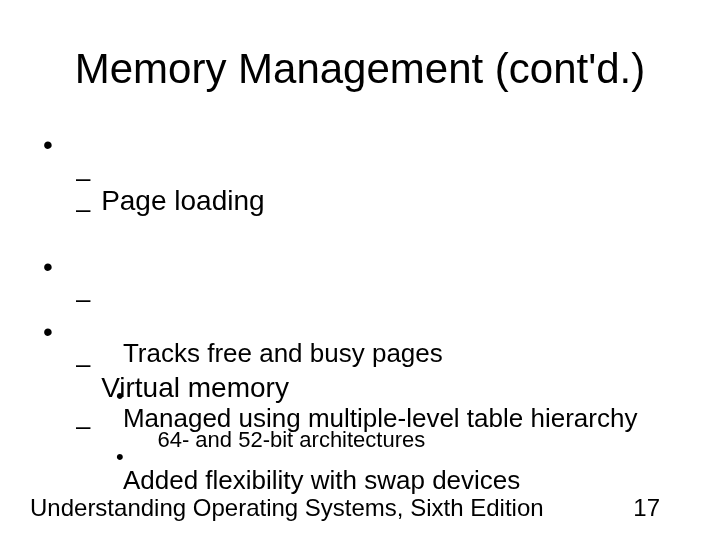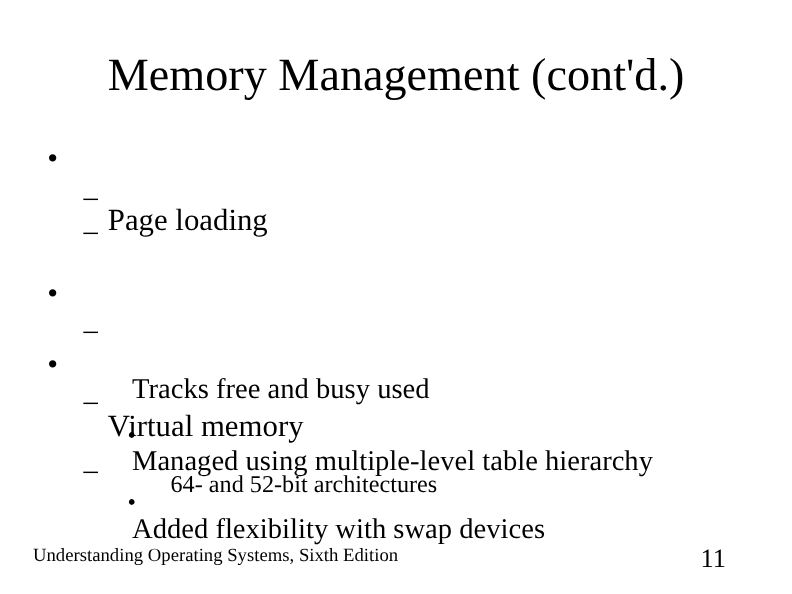--- a/index.html
+++ b/index.html
@@ -2,21 +2,21 @@
 <html><head>
 <meta charset="utf-8">
 <style>
   html, body { margin: 0; padding: 0; background: #ffffff; }
   .slide {
     position: relative;
     width: 720px;
     height: 540px;
     background: #ffffff;
     color: #000000;
-    font-family: Liberation Serif, serif;
+    font-family: Liberation Sans, sans-serif;
     overflow: hidden;
   }
   .title {
     position: absolute;
     top: 48px;
     left: 0;
     width: 100%;
     margin: 0;
     text-align: center;
     font-size: 42px;
@@ -30,21 +30,21 @@
   .l1 { left: 70px; font-size: 28px; line-height: 28px; }
   .l1 .bullet { left: -27px; font-size: 28px; }
   .l2 { left: 94px; font-size: 26px; line-height: 27px; max-width: 600px; }
   .l2 .bullet { left: -18px; font-size: 26px; }
   .l3 { left: 133px; font-size: 22px; line-height: 22px; }
   .l3 .bullet { left: -17px; font-size: 22px; }
   .footer-title {
     position: absolute;
     left: 30px;
     top: 496px;
-    font-size: 17px;
+    font-size: 24px;
     line-height: 1;
     white-space: nowrap;
   }
   .footer-page {
     position: absolute;
     right: 60px;
     top: 496px;
     font-size: 24px;
     line-height: 1;
     text-align: right;
@@ -69,21 +69,21 @@
   <div class="item l2" style="top:196px">
     <span class="bullet">–</span>
   </div>
 
   <div class="item l1" style="top:253px">
     <span class="bullet">•</span>
   </div>
 
   <div class="item l2" style="top:286px">
     <span class="bullet">–</span>
-    <span class="btxt">Tracks free and busy used</span>
+    <span class="btxt">Tracks free and busy pages</span>
   </div>
 
   <div class="item l1" style="top:318px">
     <span class="bullet">•</span>
     <span class="btxt">Virtual memory</span>
   </div>
 
   <div class="item l2" style="top:351px">
     <span class="bullet">–</span>
     <span class="btxt">Managed using multiple-level table hierarchy</span>
@@ -97,15 +97,15 @@
   <div class="item l2" style="top:413px">
     <span class="bullet">–</span>
     <span class="btxt">Added flexibility with swap devices</span>
   </div>
 
   <div class="item l3" style="top:446px">
     <span class="bullet">•</span>
   </div>
 
   <div class="footer-title">Understanding Operating Systems, Sixth Edition</div>
-  <div class="footer-page">11</div>
+  <div class="footer-page">17</div>
 
 </div>
 
 </body></html>

